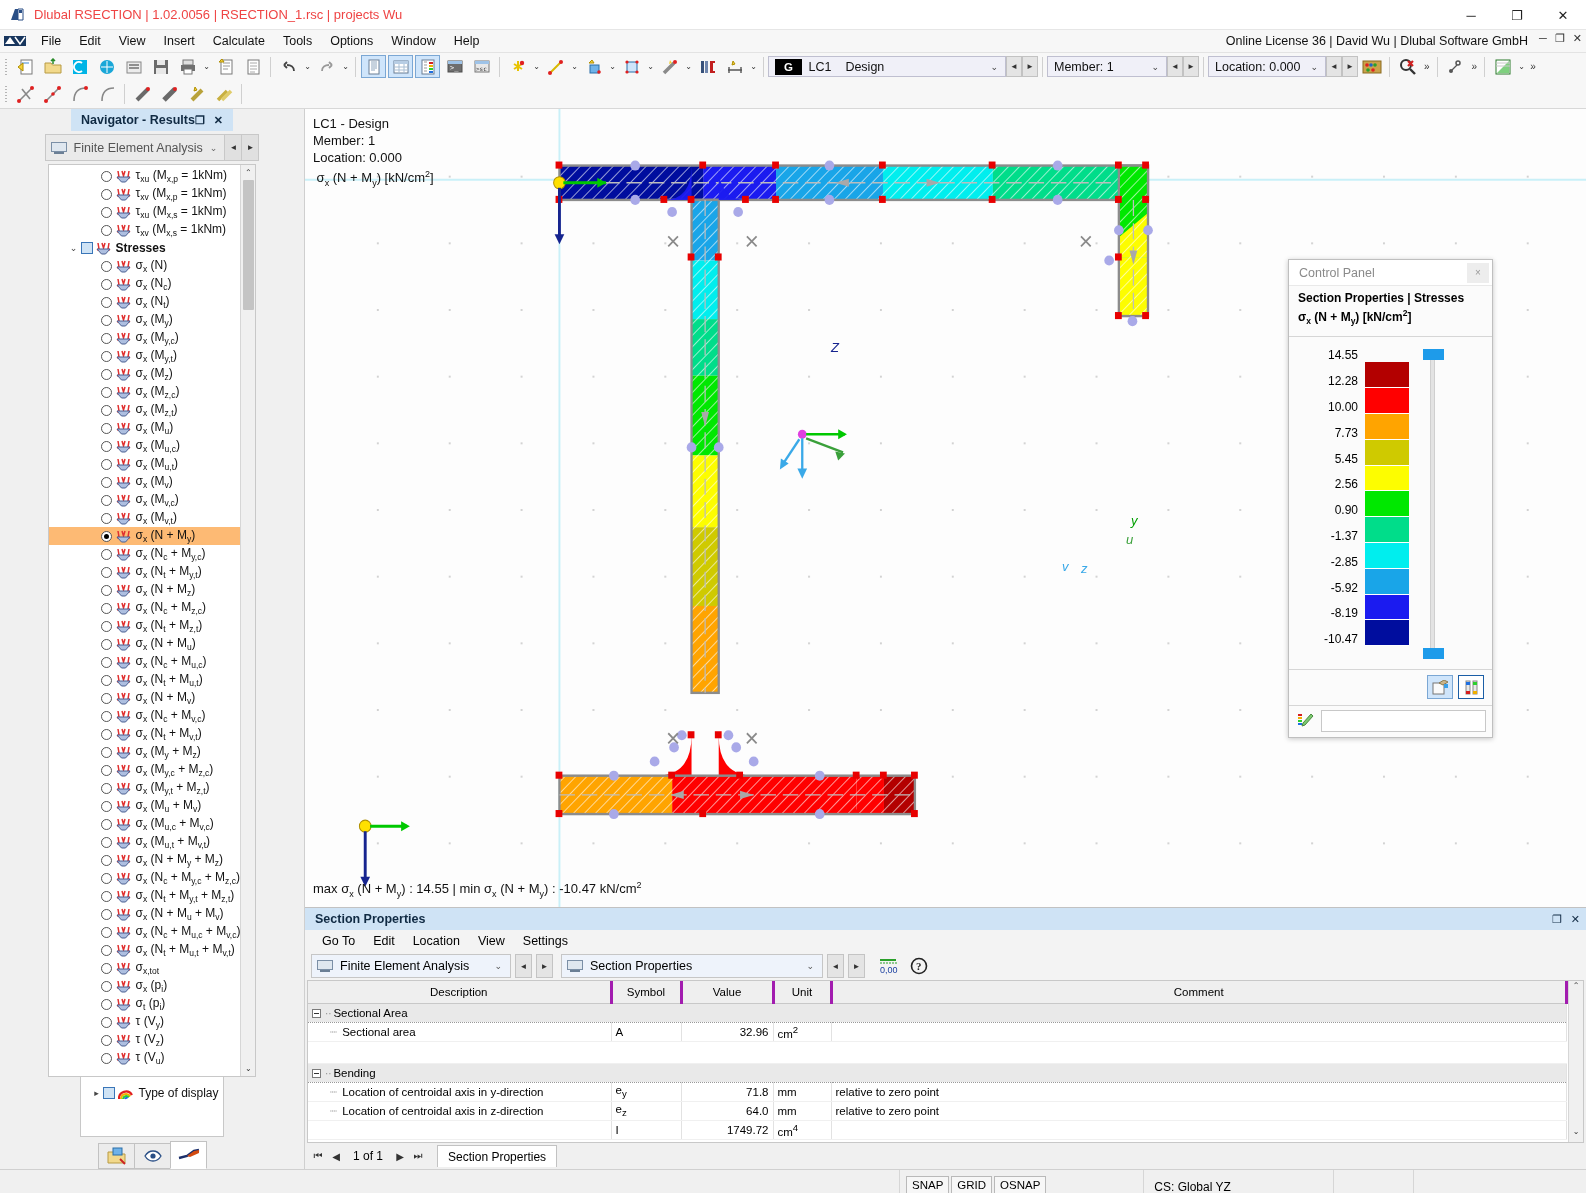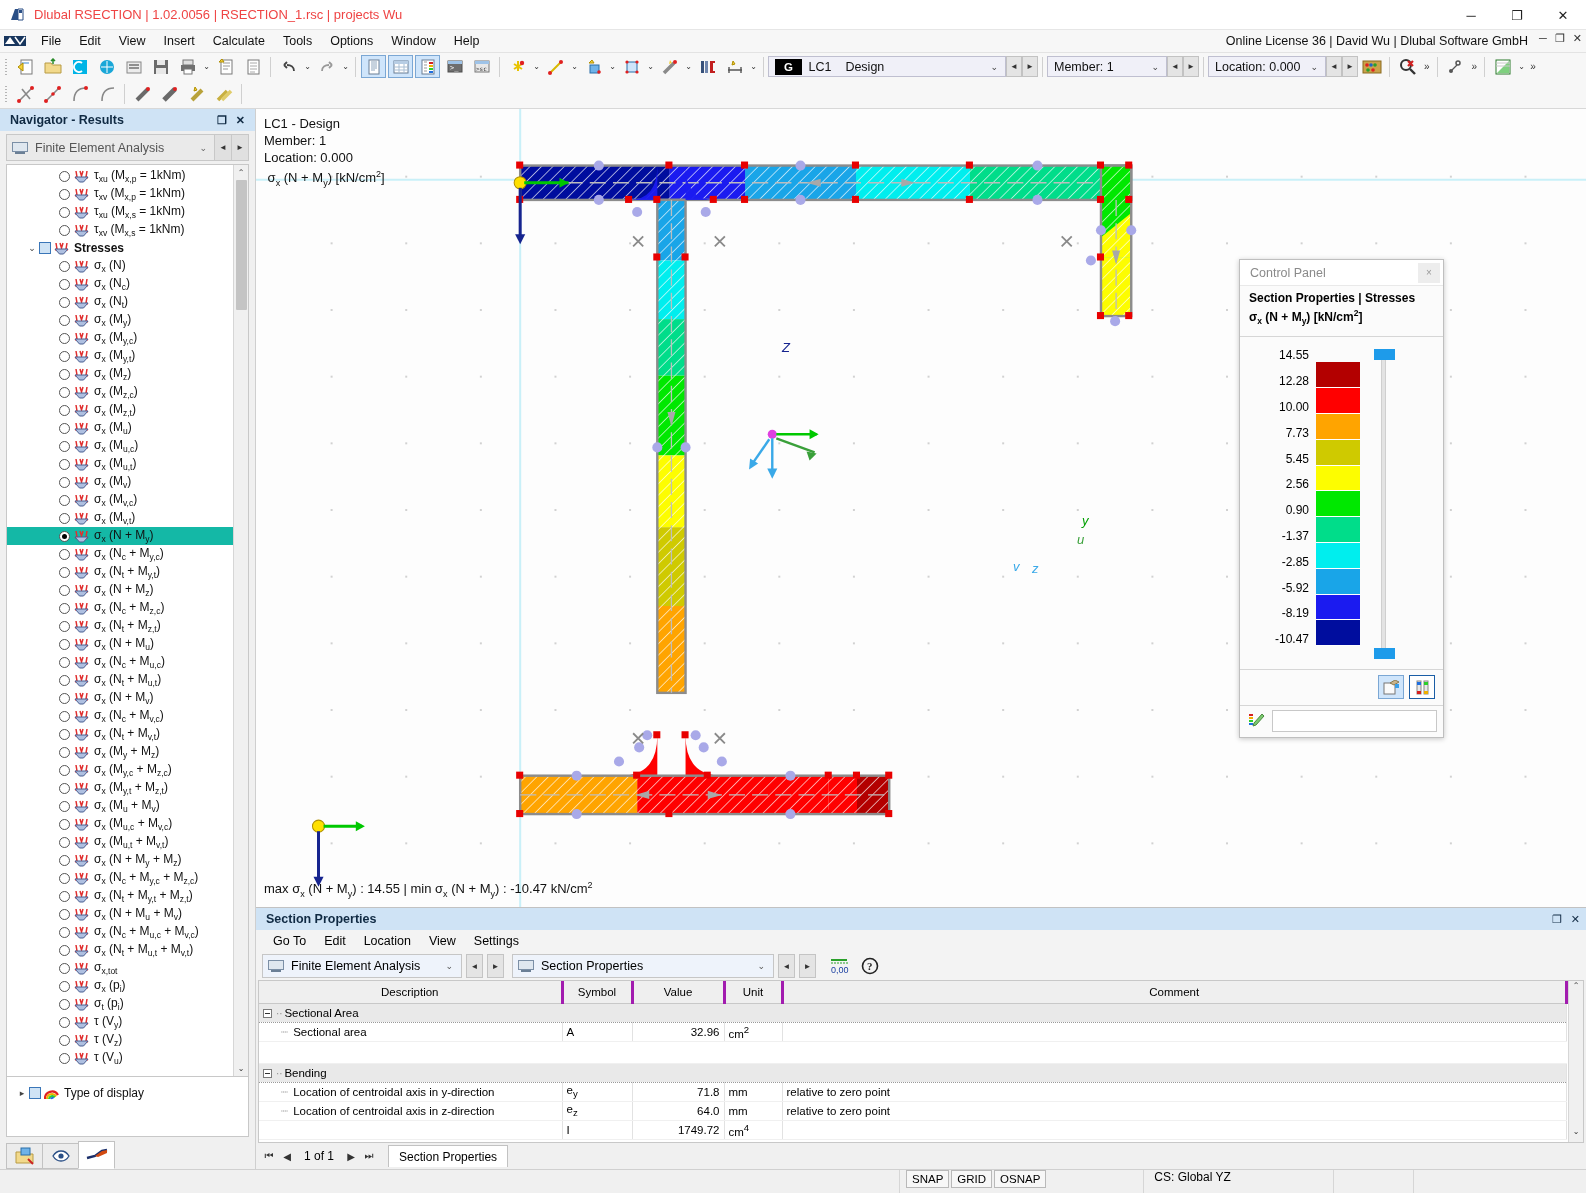--- a/index.html
+++ b/index.html
@@ -61,38 +61,38 @@
   .spinbtns { display: flex; }
   .spinbtn { width: 16px; height: 21px; background: #e4e4e4; border: 1px solid #c2c2c2;
              display: flex; align-items: center; justify-content: center; font-size: 8px; color: #333; }
   .gbadge { background: #000; color: #fff; font-weight: bold; font-size: 11.5px;
             padding: 2px 9px; margin-right: 6px; letter-spacing: .5px; }
 
   
   .body { flex: 1; display: flex; min-height: 0; }
 
   
-  .navigator { width: 256px; background: #f0f0f0; display: flex; flex-direction: column;
-               border-right: 1px solid #cfcfcf; }
+  .navigator { width: 305px; background: #f0f0f0; display: flex; flex-direction: column;
+               border-right: 1px solid #cfcfcf; align-items: center; }
   .nav-head { height: 22px; display: flex; align-items: center; padding: 0 4px 0 10px;
               background: #cfe3f5; font-weight: bold; font-size: 12.5px; color: #102a43; }
   .nav-head .sp { margin-left: auto; display: flex; gap: 9px; padding-right: 6px; font-size: 11px; }
   .nav-combo { height: 27px; margin: 3px 6px 0 6px; background: #eaeaea; border: 1px solid #c8c8c8;
                display: flex; align-items: center; padding-left: 5px; }
   .nav-combo .nicon { width: 16px; height: 14px; margin-right: 7px; flex: none; }
   .nav-combo .ntxt { font-size: 12.5px; color: #555; }
   .nav-combo .ndd { margin-left: auto; font-size: 9px; color: #666; padding: 0 7px; }
   .nav-combo .narrows { display: flex; }
   .nav-combo .narr { width: 17px; height: 25px; background: #e0e0e0; border-left: 1px solid #c8c8c8;
                      display: flex; align-items: center; justify-content: center; font-size: 8px; color: #333; }
   .nav-tree-wrap { margin: 3px 6px 0 6px; flex: 1; background: #fff; border: 1px solid #c8c8c8;
                    display: flex; overflow: hidden; position: relative; }
   .nav-tree { flex: 1; overflow: hidden; padding-top: 2px; }
   .trow { display: flex; align-items: center; height: 18px; padding-left: 4px; white-space: nowrap; }
-  .trow.sel { background: #14b8a6; }
+  .trow.sel { background: #fdba74; }
   .trow .ind { flex: none; }
   .trow .exp { width: 14px; text-align: center; font-size: 9px; color: #444; flex: none; }
   .trow .chk { width: 12px; height: 12px; border: 1px solid #3a76b8; background: #cfe3f5; margin-right: 3px; flex: none; }
   .radio { width: 11px; height: 11px; border: 1px solid #555; border-radius: 50%; background: #fff;
            margin-right: 4px; flex: none; position: relative; }
   .radio.on::after { content: ""; position: absolute; left: 2px; top: 2px; width: 5px; height: 5px;
                      border-radius: 50%; background: #000; }
   .secicon { width: 15px; height: 13px; margin-right: 5px; flex: none; }
   .tlabel { font-size: 12px; color: #111; }
   .tlabel sub { font-size: 8.5px; }
@@ -177,21 +177,21 @@
   .gridscroll .sa { height: 15px; font-size: 8px; color: #333; }
   .tp-tabs { height: 26px; display: flex; align-items: center; padding-left: 6px; gap: 4px; }
   .pg { width: 14px; text-align: center; font-size: 10px; color: #333; }
   .pgtxt { font-size: 12px; margin: 0 6px; }
   .tabitem { height: 22px; background: #fff; border: 1px solid #c2c2c2; border-bottom: none;
              padding: 0 10px; display: flex; align-items: center; font-size: 12px; }
 
   
   .statusbar { height: 24px; background: #f0f0f0; border-top: 1px solid #d0d0d0;
                display: flex; align-items: center; font-size: 12px; }
-  .sb-seg { height: 24px; display: flex; align-items: flex-start; padding: 0 10px; border-right: 1px solid #d6d6d6; }
+  .sb-seg { height: 24px; display: flex; align-items: flex-end; padding: 0 10px; border-right: 1px solid #d6d6d6; }
   .sb-toggle { height: 18px; border: 1px solid #b9b9b9; background: #f7f7f7; padding: 0 5px;
                display: flex; align-items: center; font-size: 11.5px; margin-right: 2px; }
 </style>
 </head>
 <body>
 
 <div class="app">
 
   <div class="titlebar">
     <div class="appicon">

